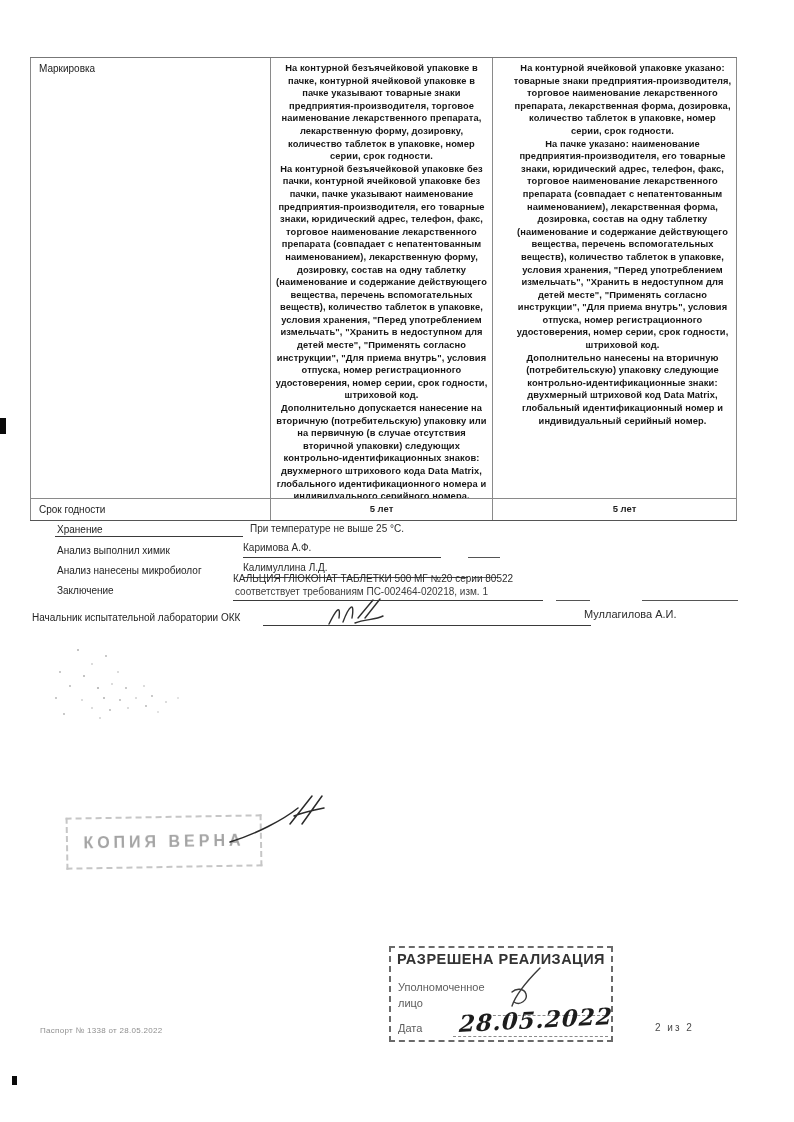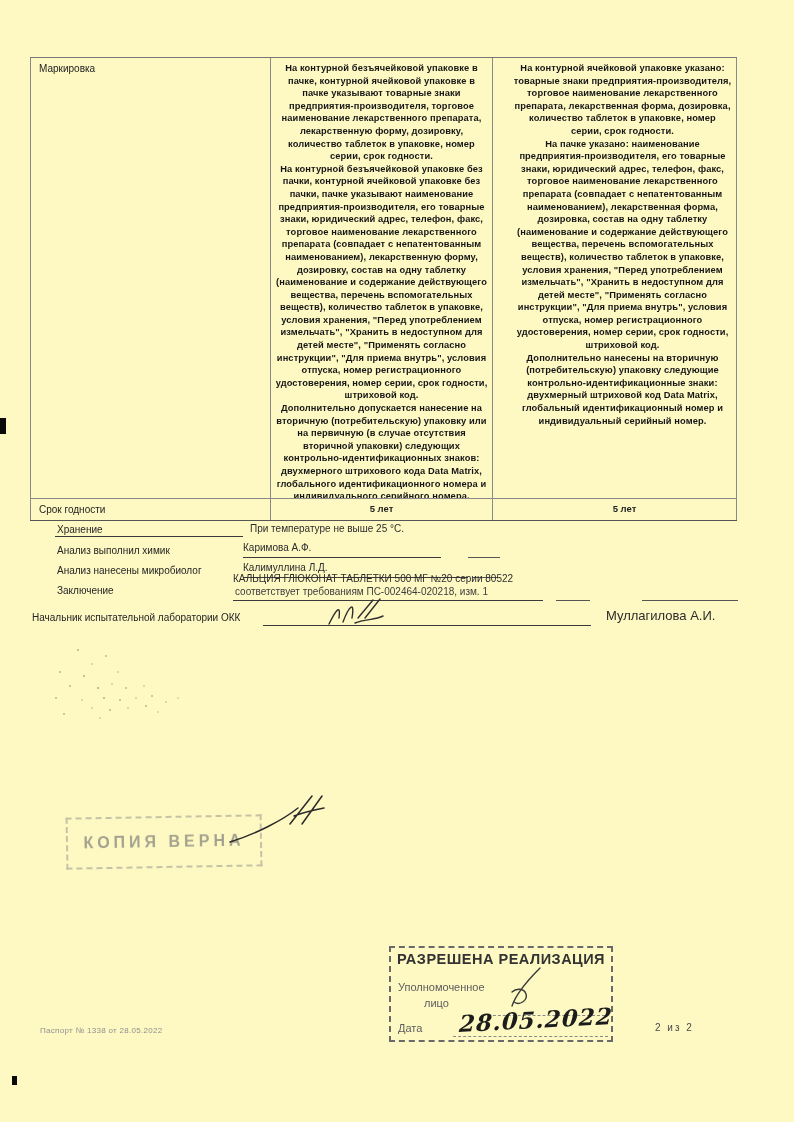--- a/index.html
+++ b/index.html
@@ -1,17 +1,17 @@
 <!DOCTYPE html>
 <html><head>
 <meta charset="utf-8">
 <style>
   html,body{margin:0;padding:0;background:#e8e8e8;}
   .page{
-    position:relative;width:794px;height:1122px;background:#fef9c3;
+    position:relative;width:794px;height:1122px;background:#ffffff;
     margin:0 auto;overflow:hidden;
     font-family:"Liberation Sans","DejaVu Sans",sans-serif;color:#1f1f1f;
   }
   
   .spec-table{
     position:absolute;left:30px;top:57px;width:707px;
     display:grid;grid-template-columns:240px 222px 245px;grid-template-rows:440px 22px;
     border-top:1px solid #777;border-bottom:1px solid #555;
   }
   .cell{border-left:1px solid #8a8a8a;overflow:hidden;box-sizing:border-box;}
@@ -44,21 +44,21 @@
   }
   .release-stamp{
     position:absolute;left:389px;top:946px;width:224px;height:96px;
     border:2px dashed #6a6a6a;box-sizing:border-box;
   }
   .rs-title{
     position:absolute;left:0;right:0;top:3px;text-align:center;
     font-size:14.5px;font-weight:700;color:#333;letter-spacing:.5px;white-space:nowrap;
   }
   .rs-role1{position:absolute;left:7px;top:33px;font-size:11px;color:#5c5c5c;}
-  .rs-role2{position:absolute;left:7px;top:49px;font-size:11px;color:#5c5c5c;margin-left:26px;}
+  .rs-role2{position:absolute;left:7px;top:49px;font-size:11px;color:#5c5c5c;}
   .rs-dotline1{position:absolute;left:92px;top:67px;width:122px;border-bottom:1px dashed #8a8a8a;}
   .rs-date-label{position:absolute;left:7px;top:74px;font-size:11px;color:#5c5c5c;}
   .rs-date{
     position:absolute;left:68px;top:58px;font-size:23px;color:#1c1c1c;
     font-family:"DejaVu Serif","Liberation Serif",serif;font-style:italic;font-weight:700;
     transform:rotate(-3deg) skewX(-6deg);letter-spacing:1px;
   }
   .rs-dotline2{position:absolute;left:62px;bottom:3px;width:155px;border-bottom:1px dashed #8a8a8a;}
   
   .passport{position:absolute;left:40px;top:1026px;font-size:8px;color:#8f8f8f;letter-spacing:.3px;}
@@ -105,21 +105,21 @@
   <div class="abs uline soft" style="left:556px;top:599px;width:34px;"></div>
   <div class="abs uline soft" style="left:642px;top:599px;width:96px;"></div>
 
   <div class="abs flabel" style="left:32px;top:612px;">Начальник испытательной лаборатории ОКК</div>
   <div class="abs sig-line" style="left:263px;top:611px;width:328px;height:14px;"></div>
   <div class="abs" style="left:325px;top:596px;">
     <svg width="70" height="32" viewBox="0 0 70 32">
       <path d="M4 28 C10 16 16 6 14 22 M18 26 C24 10 30 4 27 22 M33 22 L48 4 M40 22 L55 3 M30 27 C40 23 50 24 58 20" stroke="#2f2f2f" stroke-width="1.4" fill="none" stroke-linecap="round"></path>
     </svg>
   </div>
-  <div class="abs fvalue" style="left:606px;top:608px;font-size:13px;text-align:right;">Муллагилова А.И.</div>
+  <div class="abs fvalue" style="left:584px;top:608px;font-size:11px;text-align:right;">Муллагилова А.И.</div>
 
   <div class="abs" style="left:48px;top:642px;opacity:.55;">
     <svg width="180" height="80" viewBox="0 0 180 80">
       <g fill="#6f6f6f">
         <circle cx="30" cy="8" r="1"></circle>
           <circle cx="58" cy="14" r=".9"></circle>
           <circle cx="44" cy="22" r=".8"></circle>
         <circle cx="12" cy="30" r=".9"></circle>
           <circle cx="36" cy="34" r="1"></circle>
           <circle cx="70" cy="30" r=".8"></circle>

